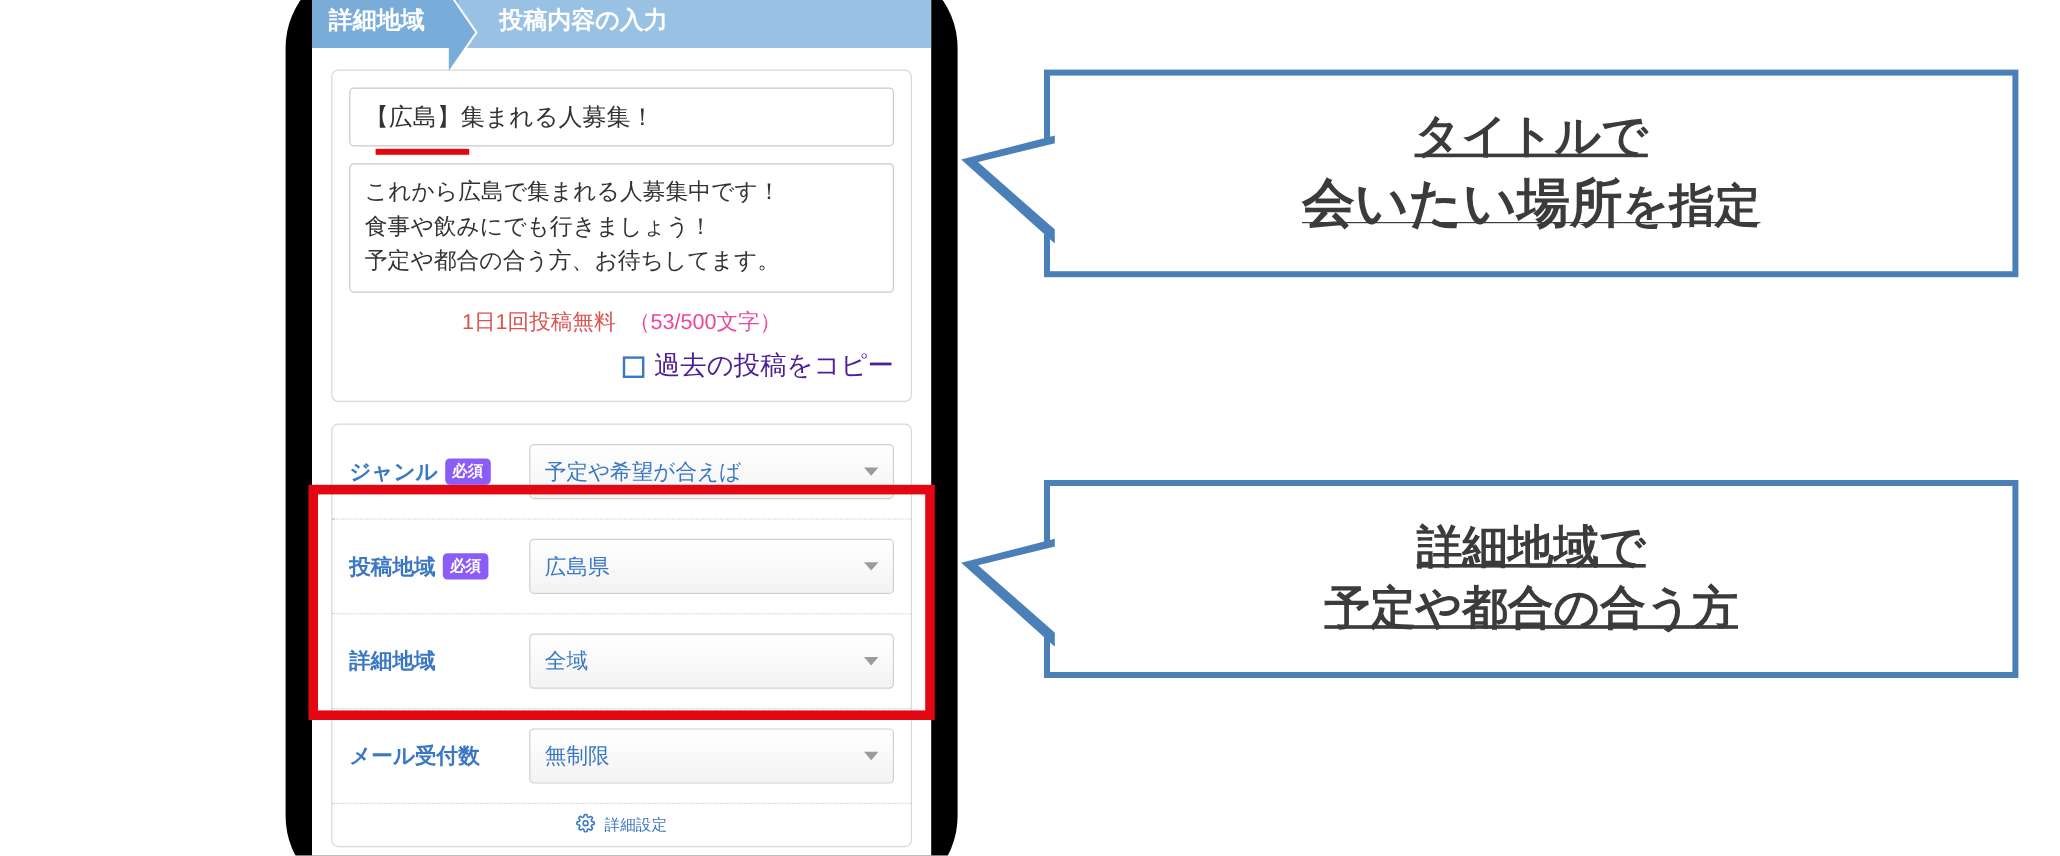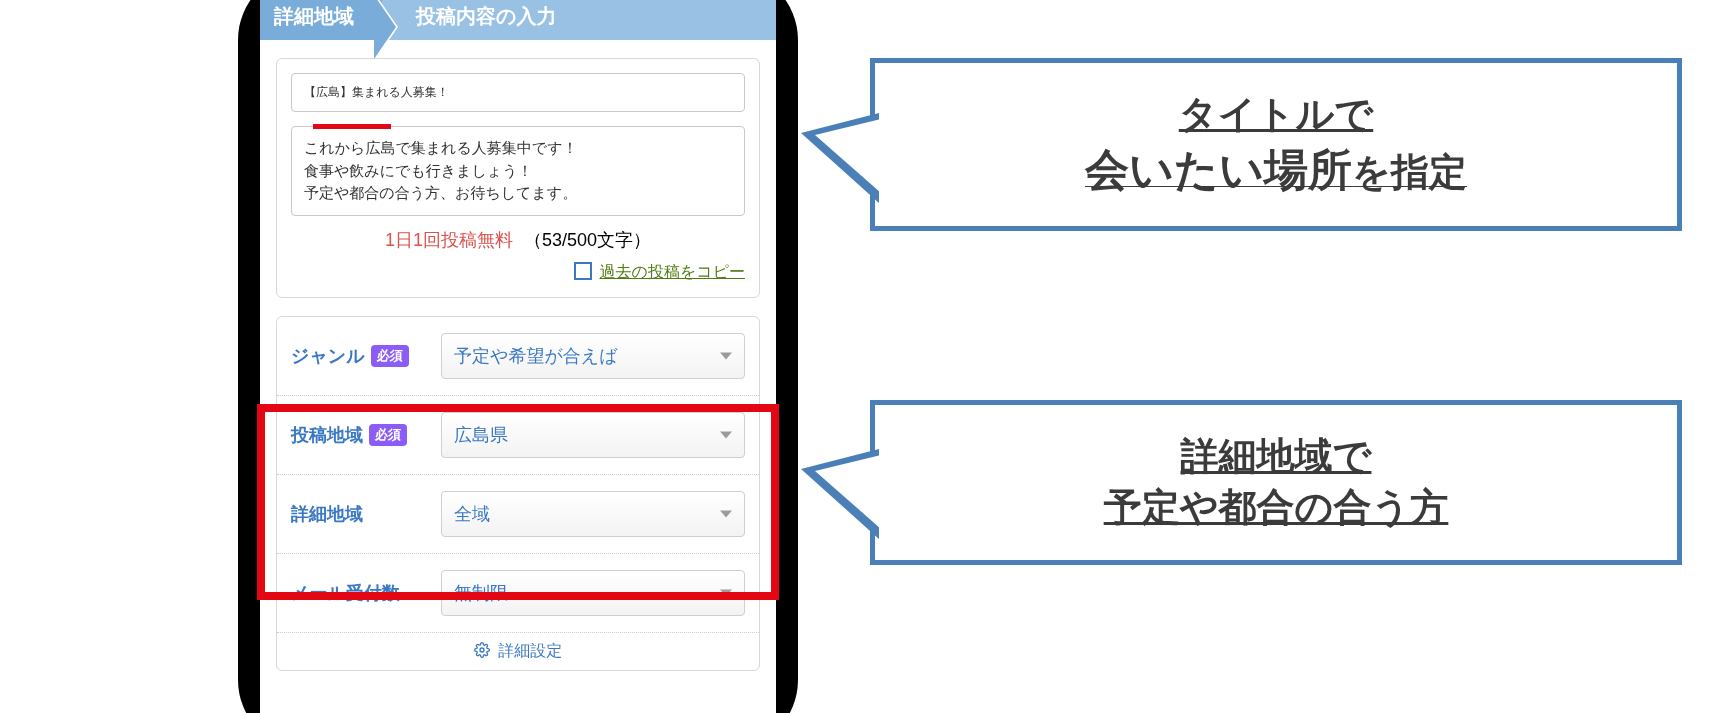--- a/index.html
+++ b/index.html
@@ -77,62 +77,61 @@
     border-radius: 6px;
     background: #fff;
     padding: 14px;
   }
 
   .title-input {
     width: 100%;
     border: 1px solid #c9c9c9;
     border-radius: 4px;
     padding: 10px 12px;
-    font-size: 12px;
+    font-size: 20px;
     color: #333;
     position: relative;
   }
   .title-underline {
     position: absolute;
     left: 41px;
     top: 128px;
     width: 78px;
     height: 5px;
     background: #e30613;
     z-index: 3;
   }
 
   .body-input {
     width: 100%;
     border: 1px solid #c9c9c9;
     border-radius: 4px;
     padding: 10px 12px;
-    font-size: 15px;
+    font-size: 19px;
     color: #333;
     line-height: 1.5;
     margin-top: 14px;
     white-space: pre-line;
   }
 
   .char-row {
     text-align: center;
     font-size: 18px;
     margin-top: 12px;
   }
   .char-free { color: #d9534f; }
-  .char-count { color: #000000; margin-left: 6px; }
+  .char-count { color: #ec4899; margin-left: 6px; }
 
   .copy-row {
     text-align: right;
     margin-top: 10px;
   }
   .copy-link {
-    color: #4d7c0f;
-    font-size: 16px;
-    text-decoration: underline;
+    color: #4c1d95;
+    font-size: 22px;
   }
   .copy-icon {
     display: inline-block;
     width: 14px; height: 14px;
     border: 2px solid #3b78c4;
     position: relative;
     margin-right: 4px;
     vertical-align: -2px;
   }
   .copy-icon::before {
@@ -193,21 +192,21 @@
     top: 50%;
     width: 0; height: 0;
     border-left: 6px solid transparent;
     border-right: 6px solid transparent;
     border-top: 7px solid #9b9b9b;
     transform: translateY(-50%);
   }
 
   .detail-link {
     color: #3b78c4;
-    font-size: 16px;
+    font-size: 13px;
     text-align: center;
     padding: 8px 0;
   }
   .gear-icon {
     display: inline-block;
     vertical-align: -2px;
     margin-right: 4px;
   }
 
   

